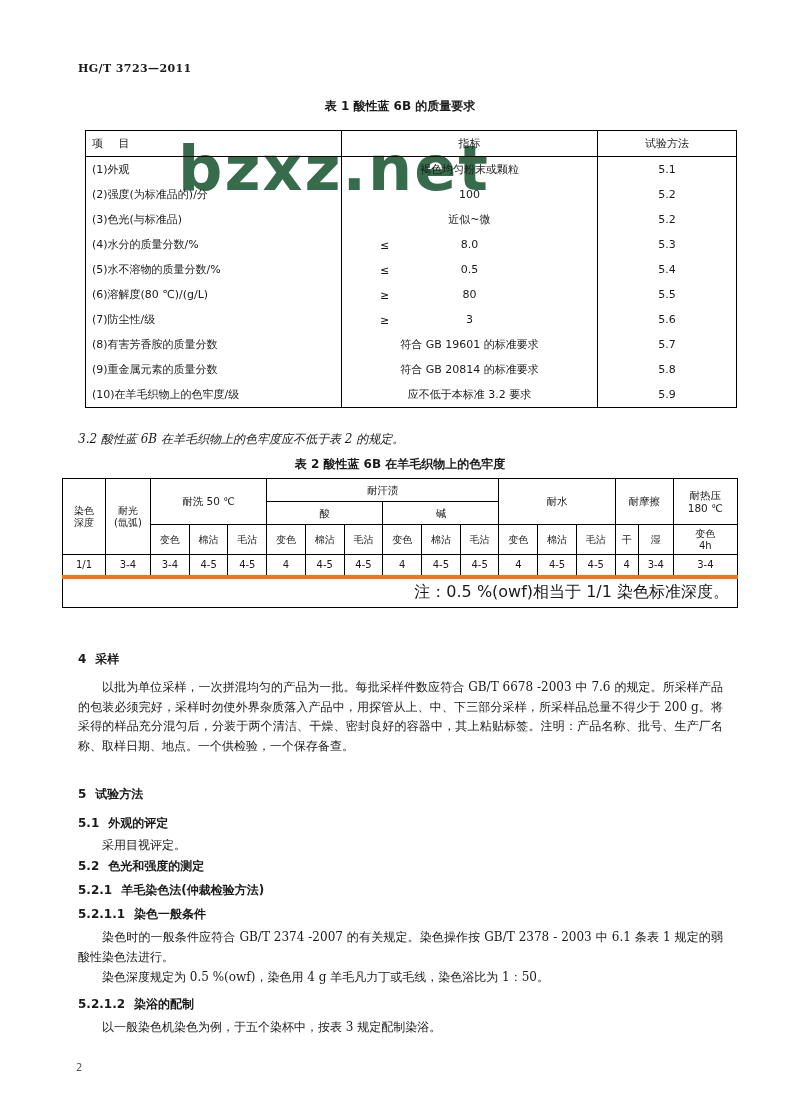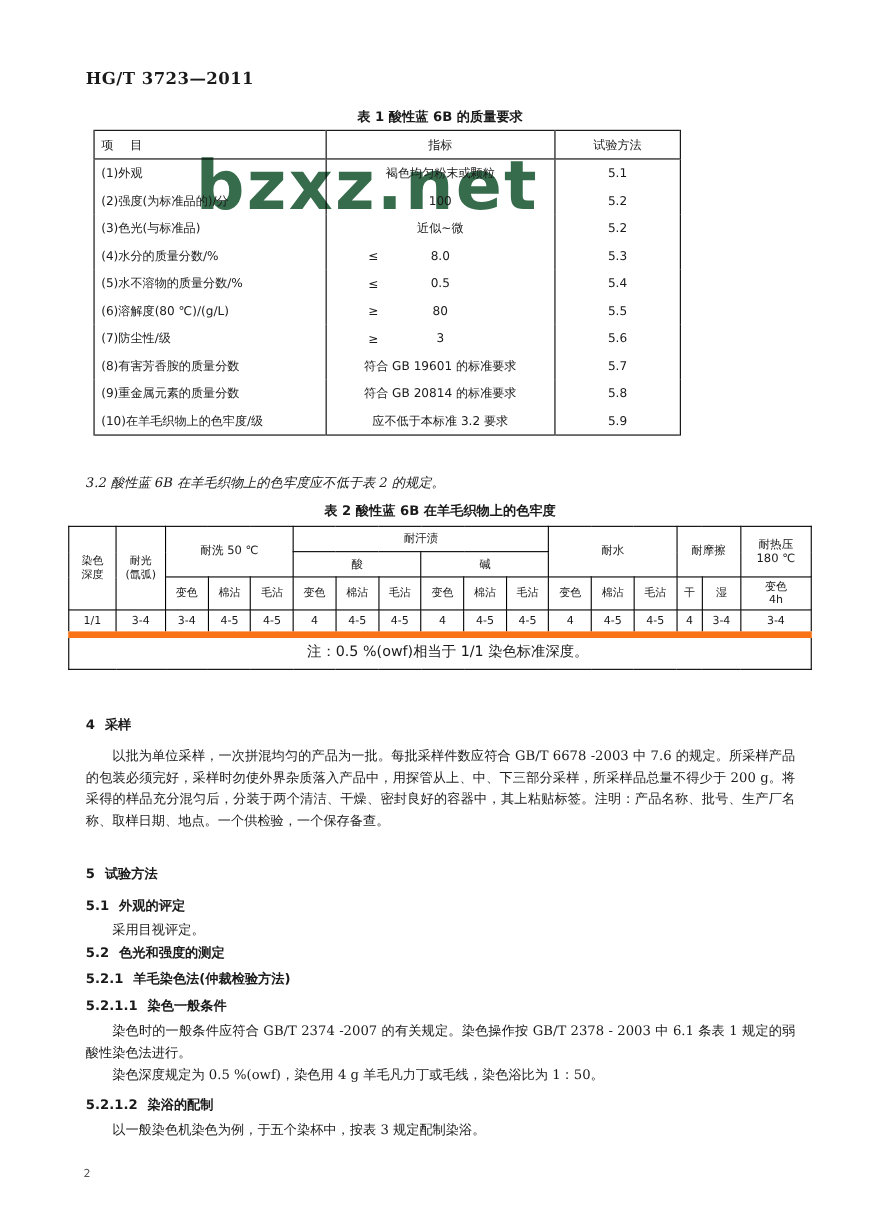--- a/index.html
+++ b/index.html
@@ -26,41 +26,41 @@
     opacity:.85;
     font-family:"DejaVu Sans","Liberation Sans",sans-serif;
     z-index:0;
     user-select:none;
     pointer-events:none;
   }
   .content{position:relative;z-index:2;}
 
   .hdr{
     position:absolute;left:78px;top:62px;
-    font-size:15px;font-weight:bold;
+    font-size:11px;font-weight:bold;
     letter-spacing:.4px;
     font-family:"DejaVu Serif","Liberation Serif",serif;
   }
 
   .tbl-title{
     text-align:center;
     font-size:12px;
     font-weight:bold;
     margin:0;
   }
   #t1-title{position:absolute;left:0;right:0;top:98px;}
   #t2-title{position:absolute;left:0;right:0;top:456px;}
 
   table{border-collapse:collapse;font-size:11px;}
 
   
   #table1{
     position:absolute;
-    left:85px;top:118px;
-    width:534px;
+    left:85px;top:130px;
+    width:652px;
   }
   #table1 td,#table1 th{
     border-left:1px solid #000;
     border-right:1px solid #000;
     padding:3px 6px;
     font-weight:normal;
     font-size:11px;
     height:19px;
     vertical-align:middle;
   }
@@ -99,24 +99,24 @@
     padding:1px 1px;
     line-height:1.15;
   }
   #table2 .grp{height:20px;font-size:10.5px;}
   #table2 .sub{height:30px;}
   #table2 .val{height:22px;font-size:10.5px;}
   #table2 .deep{width:40px;}
   #table2 .light{width:42px;margin-top:32px;}
   #table2 td.note{
     border:none;
-    border-top:6px solid #f97316;
-    text-align:center;
+    border-top:4px solid #f97316;
+    text-align:right;
     padding:4px 8px 4px 22px;
-    font-size:13px;
+    font-size:16px;
     height:20px;
   }
   #table2 .stack{display:block;line-height:1.15;}
 
   
   .sec{
     position:absolute;
     font-size:12px;
     font-weight:bold;
     font-family:"DejaVu Sans","Liberation Sans",sans-serif;

